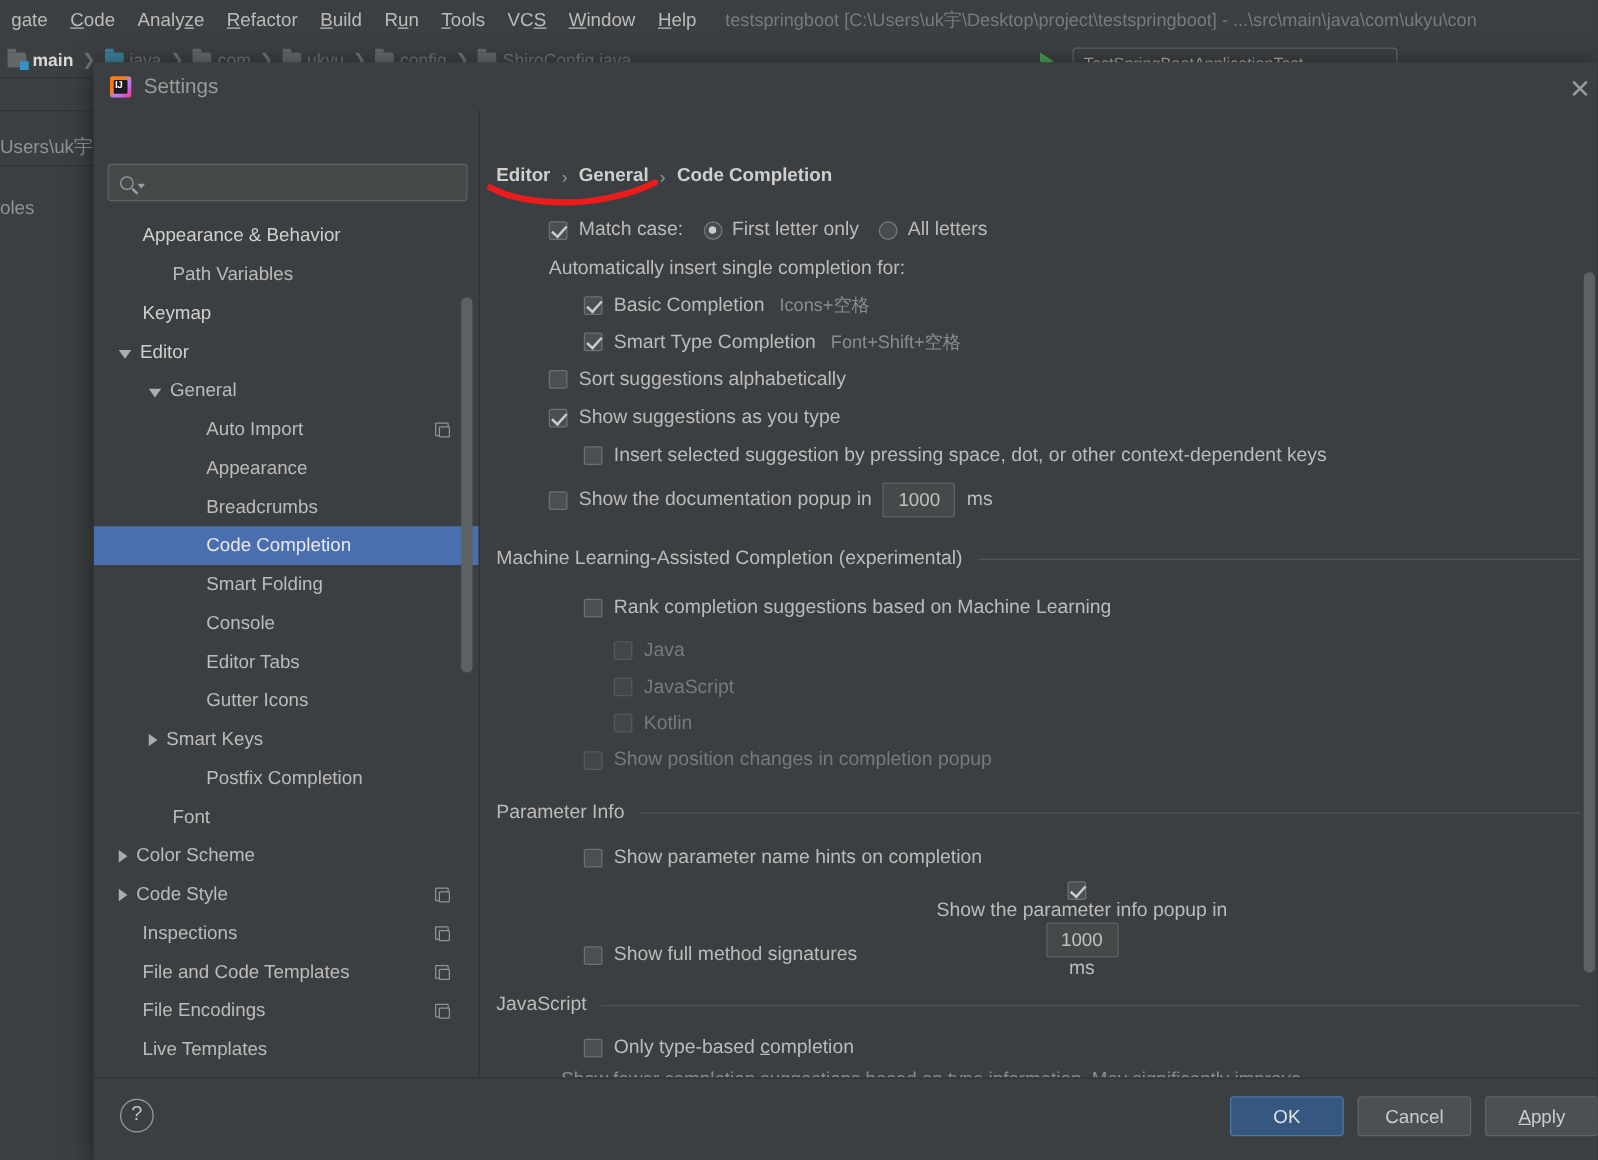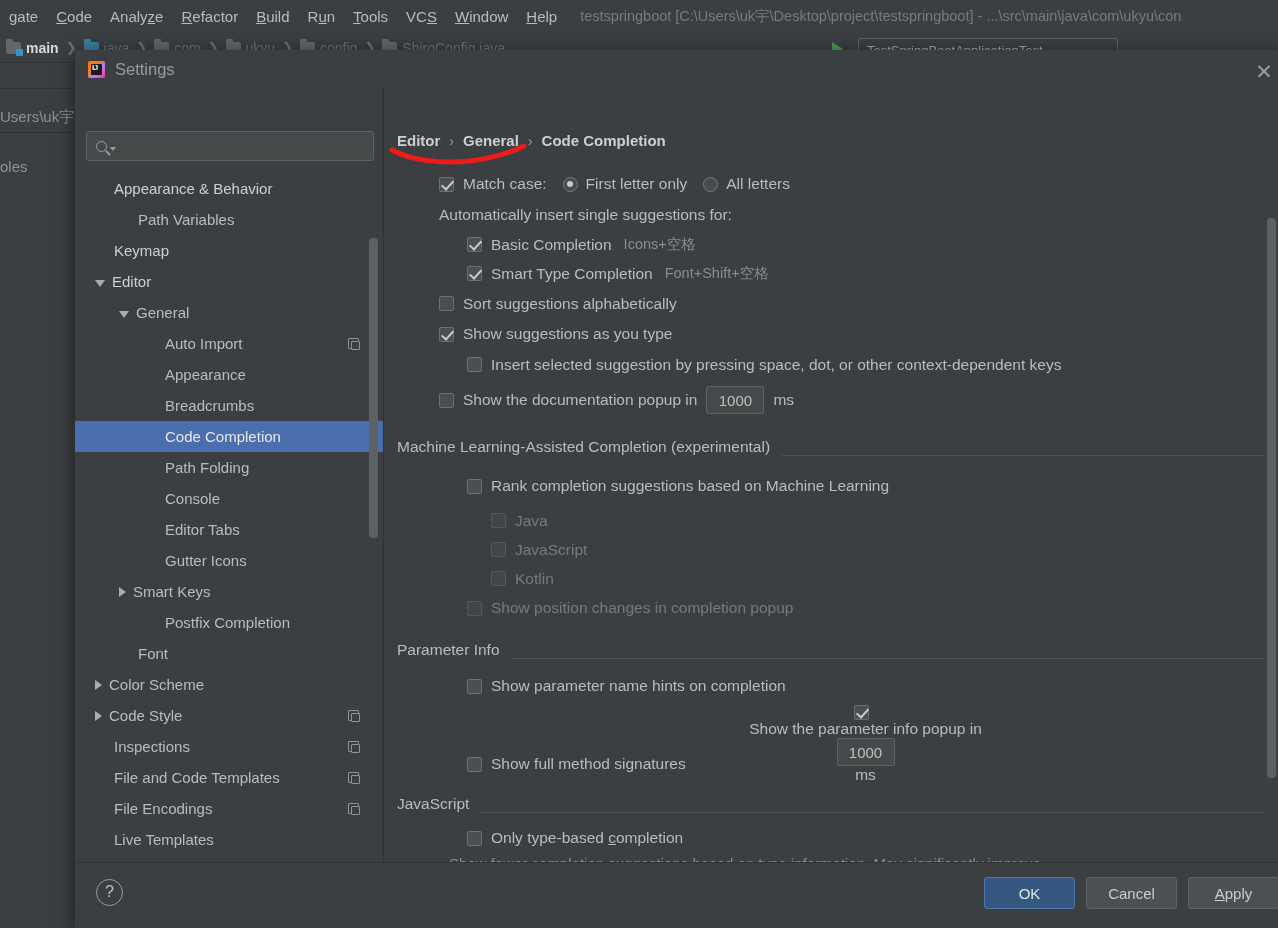--- a/index.html
+++ b/index.html
@@ -204,21 +204,21 @@
   }
 
   .numfield {
     width: 58px; height: 28px; border: 1px solid #5e6366; border-radius: 2px;
     background: #45494a; color: #c0c0c0; font-size: 15px;
     display: flex; align-items: center; justify-content: center;
     margin: 0 9px; flex: none;
   }
 
   .group-hdr {
-    display: flex; align-items: flex-end; margin-top: 16px; margin-bottom: 4px;
+    display: flex; align-items: center; margin-top: 16px; margin-bottom: 4px;
   }
   .group-hdr .gh-text { color: #bbbbbb; font-size: 15.5px; white-space: nowrap; }
   .group-hdr .gh-line { flex: 1; height: 1px; background: #4f5355; margin-left: 12px; }
 
   .indent1 { margin-left: 28px; }
   .indent2 { margin-left: 52px; }
   .desc {
     color: #8a8d8f; font-size: 15px; line-height: 21px; margin-left: 52px;
     max-width: 640px; white-space: normal;
   }
@@ -370,21 +370,21 @@
             <div class="tree-row">
               <span style="display: inline-block; flex: 0 0 auto; width: 90px;"></span>
               <span class="tree-label">Breadcrumbs</span>
             </div>
             <div class="tree-row sel">
               <span style="display: inline-block; flex: 0 0 auto; width: 90px;"></span>
               <span class="tree-label">Code Completion</span>
             </div>
             <div class="tree-row">
               <span style="display: inline-block; flex: 0 0 auto; width: 90px;"></span>
-              <span class="tree-label">Path Folding</span>
+              <span class="tree-label">Smart Folding</span>
             </div>
             <div class="tree-row">
               <span style="display: inline-block; flex: 0 0 auto; width: 90px;"></span>
               <span class="tree-label">Console</span>
             </div>
             <div class="tree-row">
               <span style="display: inline-block; flex: 0 0 auto; width: 90px;"></span>
               <span class="tree-label">Editor Tabs</span>
             </div>
             <div class="tree-row">
@@ -464,21 +464,21 @@
             <span class="row-label">Match case:</span>
             <span style="width:16px;"></span>
             <span class="rb checked"></span>
             <span class="row-label">First letter only</span>
             <span style="width:16px;"></span>
             <span class="rb"></span>
             <span class="row-label">All letters</span>
           </div>
 
           <div class="row" style="height:30px;">
-            <span class="row-label">Automatically insert single suggestions for:</span>
+            <span class="row-label">Automatically insert single completion for:</span>
           </div>
 
           <div class="row indent1" style="height:29px;">
             <span class="cb checked"></span>
             <span class="row-label">Basic Completion</span>
             <span class="shortcut">Icons+空格</span>
           </div>
 
           <div class="row indent1" style="height:29px;">
             <span class="cb checked"></span>

